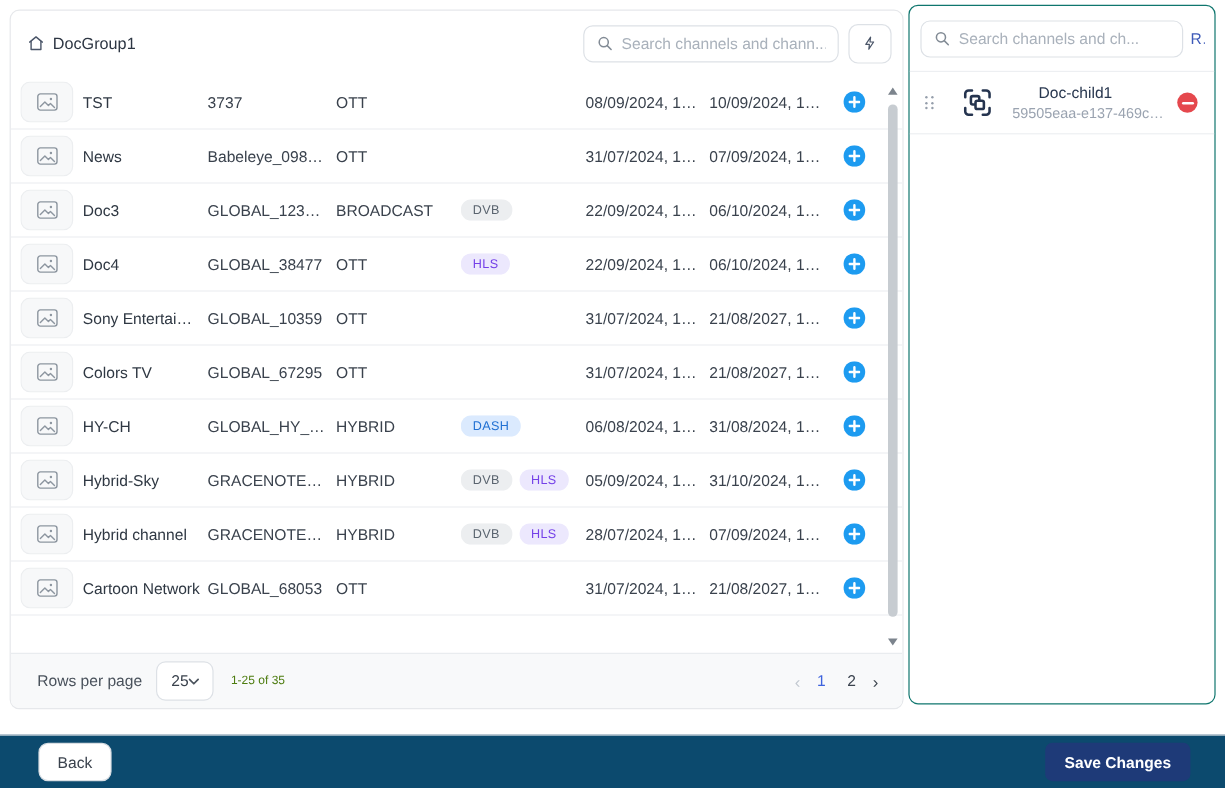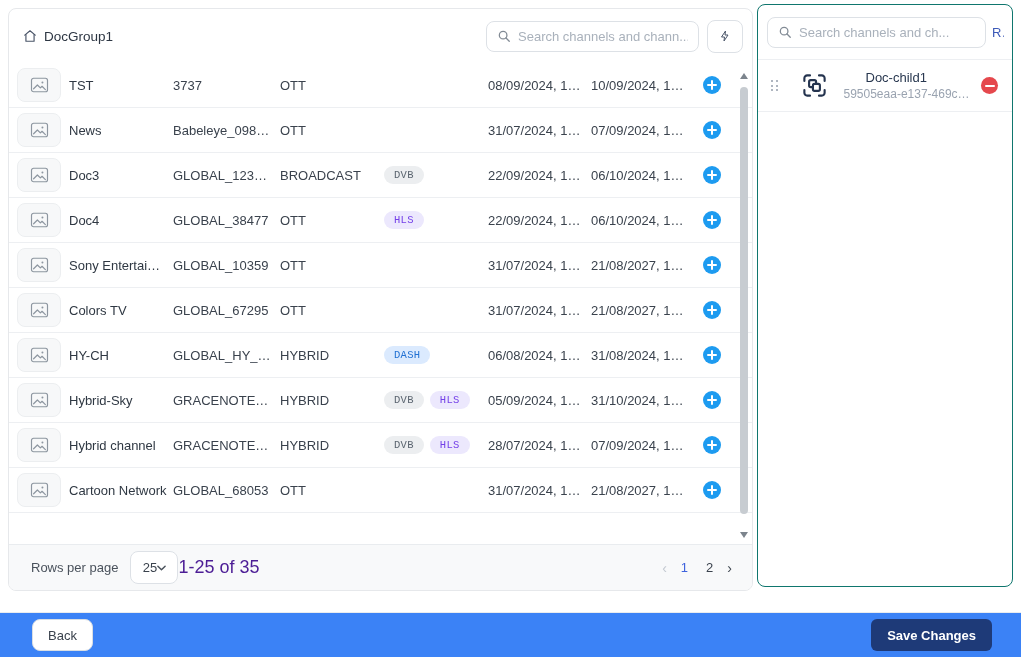--- a/index.html
+++ b/index.html
@@ -31,21 +31,21 @@
   .table-head .hcell { font-size:13px; color:#505862; white-space:nowrap; overflow:hidden;
     text-overflow:ellipsis; padding-right:6px; }
 
   .table-body { flex:1 1 auto; position:relative; overflow:hidden; }
   .trow { height:45px; border-bottom:1px solid #edeff2; }
   .cell { font-size:13px; color:#3a424d; white-space:nowrap; overflow:hidden;
     text-overflow:ellipsis; padding-right:6px; }
   .cell-name { color:#2f3843; }
   .logo-box { width:44px; height:34px; background:#f7f8f9; border:1px solid #eceef0;
     border-radius:8px; display:flex; align-items:center; justify-content:center; }
-  .cell-formats { display:flex; gap:6px; overflow:hidden;font-family:Liberation Mono, monospace; }
+  .cell-formats { display:flex; gap:6px; overflow:hidden; }
   .badge { font-size:10.5px; font-weight:500; letter-spacing:.3px; padding:3px 10px;
     border-radius:999px; white-space:nowrap; }
   .badge-dvb  { background:#eceef0; color:#5a646f; }
   .badge-hls  { background:#ece8fd; color:#7440e8; }
   .badge-dash { background:#dbeafe; color:#2271d3; }
   .add-btn { width:18px; height:18px; border-radius:50%; border:none; background:#1d9bf0;
     display:flex; align-items:center; justify-content:center; cursor:pointer; margin-left:13px; }
 
   
   .vscroll { position:absolute; right:3px; top:4px; bottom:4px; width:10px; }
@@ -56,21 +56,21 @@
   .sb-thumb { position:absolute; left:1px; top:20px; bottom:26px; width:8px;
     background:#c7ccd1; border-radius:4px; }
 
   
   .table-footer { height:46px; flex:0 0 auto; background:#f8f9fa; border-top:1px solid #e9ecef;
     display:flex; align-items:center; padding:0 20px 0 22px; }
   .rpp-label { font-size:13px; color:#4a525c; }
   .rpp-select { margin-left:12px; height:33px; width:48px; background:#fff; border:1px solid #dde1e6;
     border-radius:8px; display:flex; align-items:center; justify-content:center; 
     font-size:13px; color:#3a424d; cursor:pointer; }
-  .range-label { font-size:18px; color:#4c1d95; }
+  .range-label { font-size:10px; color:#4d7c0f; margin-left:14px; }
   .pager { display:flex; align-items:center; gap:10px; }
   .pager .nav { background:none; border:none; font-size:14px; cursor:pointer; line-height:1;
     font-family:"Liberation Sans", sans-serif; }
   .nav-prev { color:#c3c9d1; }
   .nav-next { color:#3f4750; }
   .page-num { background:none; border:none; font-size:13px; color:#3a424d; cursor:pointer;
     padding:2px 4px; font-family:"Liberation Sans", sans-serif; }
   .page-num.current { color:#3e63dd; }
 
   
@@ -93,21 +93,21 @@
   .side-name { font-size:13px; color:#28374f;padding-left:22px; }
   .side-id { font-size:12px; color:#9aa3b0; margin-top:2px; white-space:nowrap;
     overflow:hidden; text-overflow:ellipsis; }
   .remove-btn { width:17px; height:17px; border-radius:50%; border:none; background:#e5484d;
     position:relative; cursor:pointer; flex:0 0 auto; }
   .remove-btn::after { content:""; position:absolute; left:3.5px; right:3.5px; top:7.5px;
     height:2px; background:#fff; border-radius:1px; }
 
   
   .bottom-bar { position:absolute; left:0; top:612px; width:1021px; height:45px;
-    background:#3b82f6; border-top:1px solid #e9ecef; display:flex; align-items:center;
+    background:#0c4a6e; border-top:1px solid #e9ecef; display:flex; align-items:center;
     padding:0 29px 0 32px; }
   .back-btn { height:32px; padding:0 15px; background:#fff; border:1px solid #d9dee3;
     border-radius:8px; font-size:13px; color:#3a424d; cursor:pointer;
     font-family:"Liberation Sans", sans-serif; }
   .save-btn { height:32px; padding:0 16px; background:#1e3a78; border:none; border-radius:6px;
     font-size:13px; font-weight:700; color:#fff; cursor:pointer;
     font-family:"Liberation Sans", sans-serif; }
 
   svg { display:block; }
 </style>

